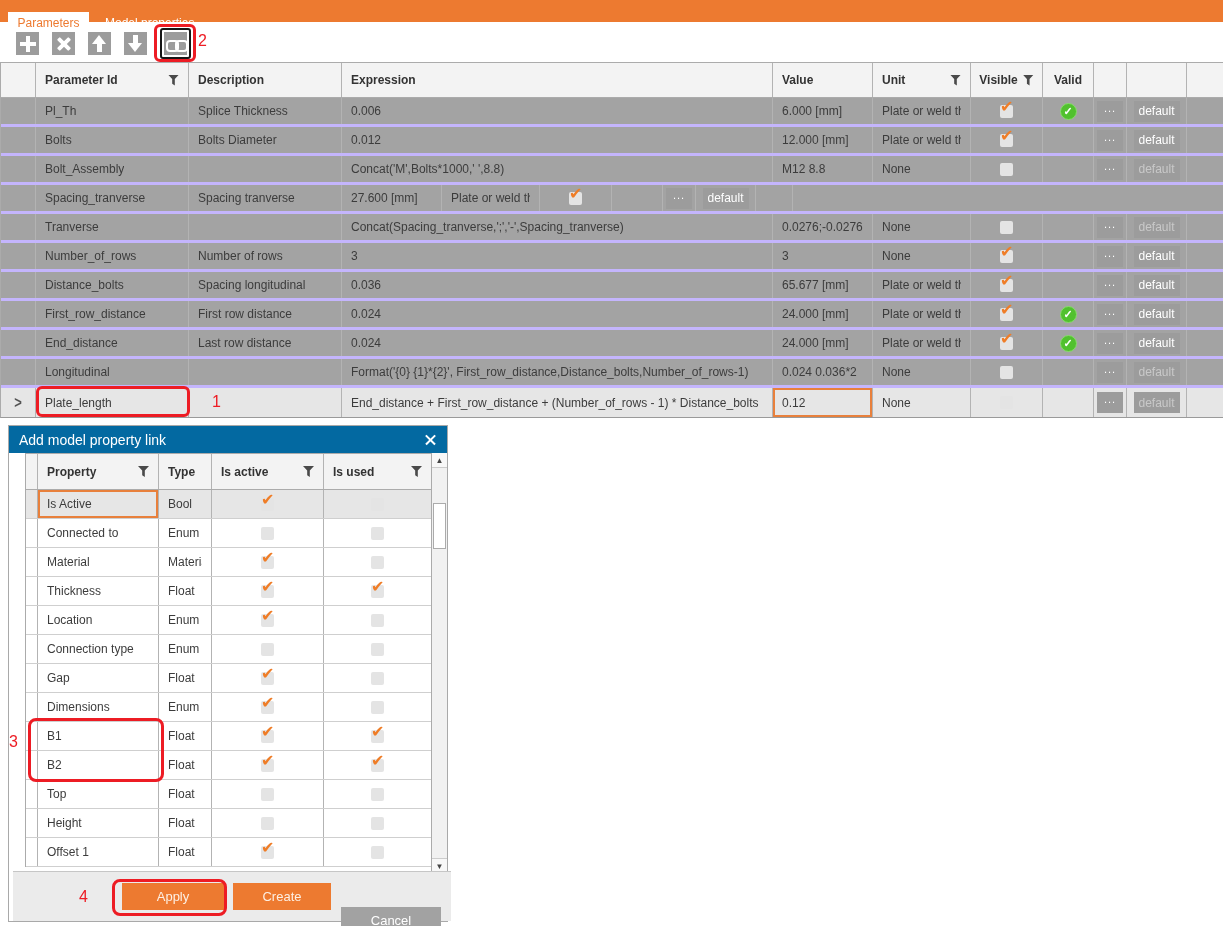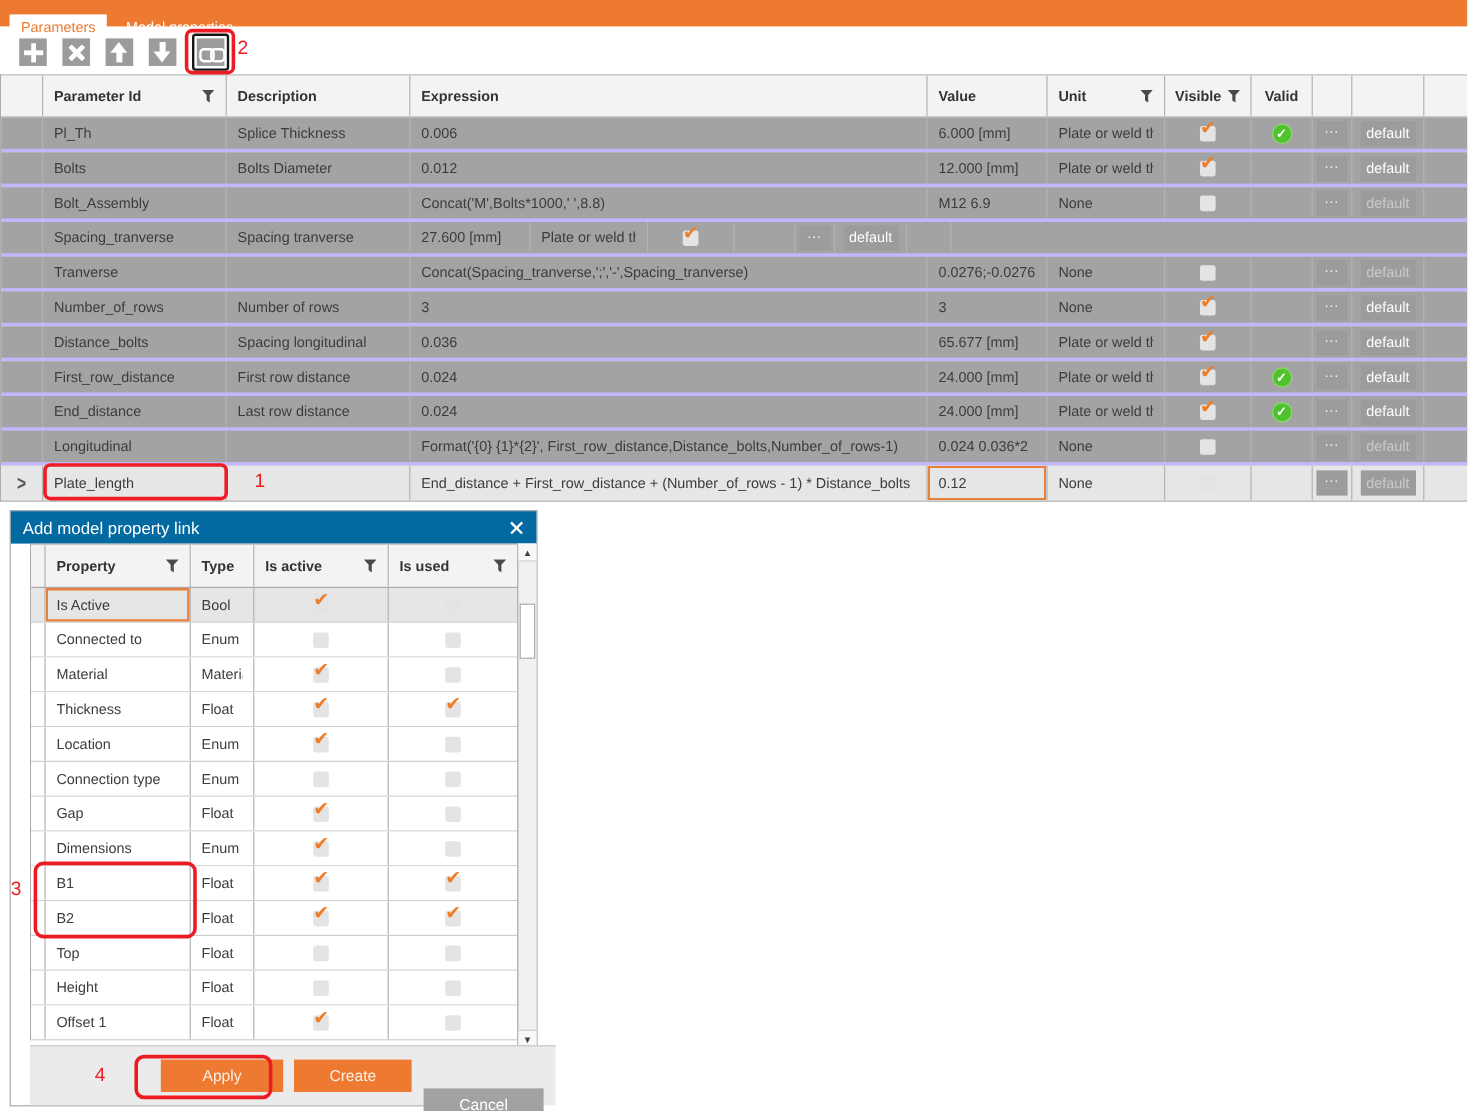--- a/index.html
+++ b/index.html
@@ -86,21 +86,21 @@
   .dw-type{ width:53px; }
   .dw-act { width:112px; justify-content:center; }
   .dw-used{ width:108px; justify-content:center; }
 
   .dscroll { position:absolute; left:422px; top:27px; width:16px; height:420px; background:#F1F1F1; border-left:1px solid #ABABAB; }
   .sc-btn { position:absolute; left:0; width:15px; height:15px; background:#F8F8F8; display:flex; align-items:center; justify-content:center; font-size:8px; color:#444; cursor:pointer; }
   .sc-up { top:0; border-bottom:1px solid #CCC; }
   .sc-down { bottom:0; border-top:1px solid #CCC; }
   .sc-thumb { position:absolute; left:1px; top:50px; width:13px; height:46px; background:#fff; border:1px solid #ABABAB; cursor:pointer; }
 
-  .dfooter { position:absolute; left:16px; bottom:0; width:100%; height:50px; background:#EBEBEB; border-top:1px solid #C6C6C6; }
+  .dfooter { position:absolute; left:4px; bottom:0; width:100%; height:50px; background:#EBEBEB; border-top:1px solid #C6C6C6; }
   .dbtn { position:absolute; top:11px; height:27px; border:none; color:#FDEFE3; font-size:13px; font-family:inherit; cursor:pointer; }
   .btn-apply  { left:109px; width:102px; background:#ED7A30; }
   .btn-create { left:220px; width:98px;  background:#ED7A30; }
   .btn-cancel { left:328px; width:100px; background:#A2A2A2; color:#fff;margin-top:24px; }
 
   
   .ann { position:absolute; border:3px solid #ED1C24; border-radius:6px; z-index:12; pointer-events:none; }
   .ann-label { position:absolute; color:#ED1C24; font-size:16px; z-index:12; pointer-events:none; }
   #ann2 { left:154px; top:24px;  width:42px;  height:38px; }
   #lab2 { left:198px; top:32px; }
@@ -249,21 +249,21 @@
     <div class="cell w-id">
             <span class="txt">Bolt_Assembly</span>
           </div>
     <div class="cell w-desc">
             <span class="txt"></span>
           </div>
     <div class="cell w-expr">
             <span class="txt">Concat('M',Bolts*1000,' ',8.8)</span>
           </div>
     <div class="cell w-val">
-            <span class="txt">M12 6.9</span>
+            <span class="txt">M12 8.8</span>
           </div>
     <div class="cell w-unit">
             <span class="txt">None</span>
           </div>
     <div class="cell w-vis">
             <span class="cb"></span>
           </div>
     <div class="cell w-valid"></div>
     <div class="cell w-dots">
             <button class="dots">...</button>

